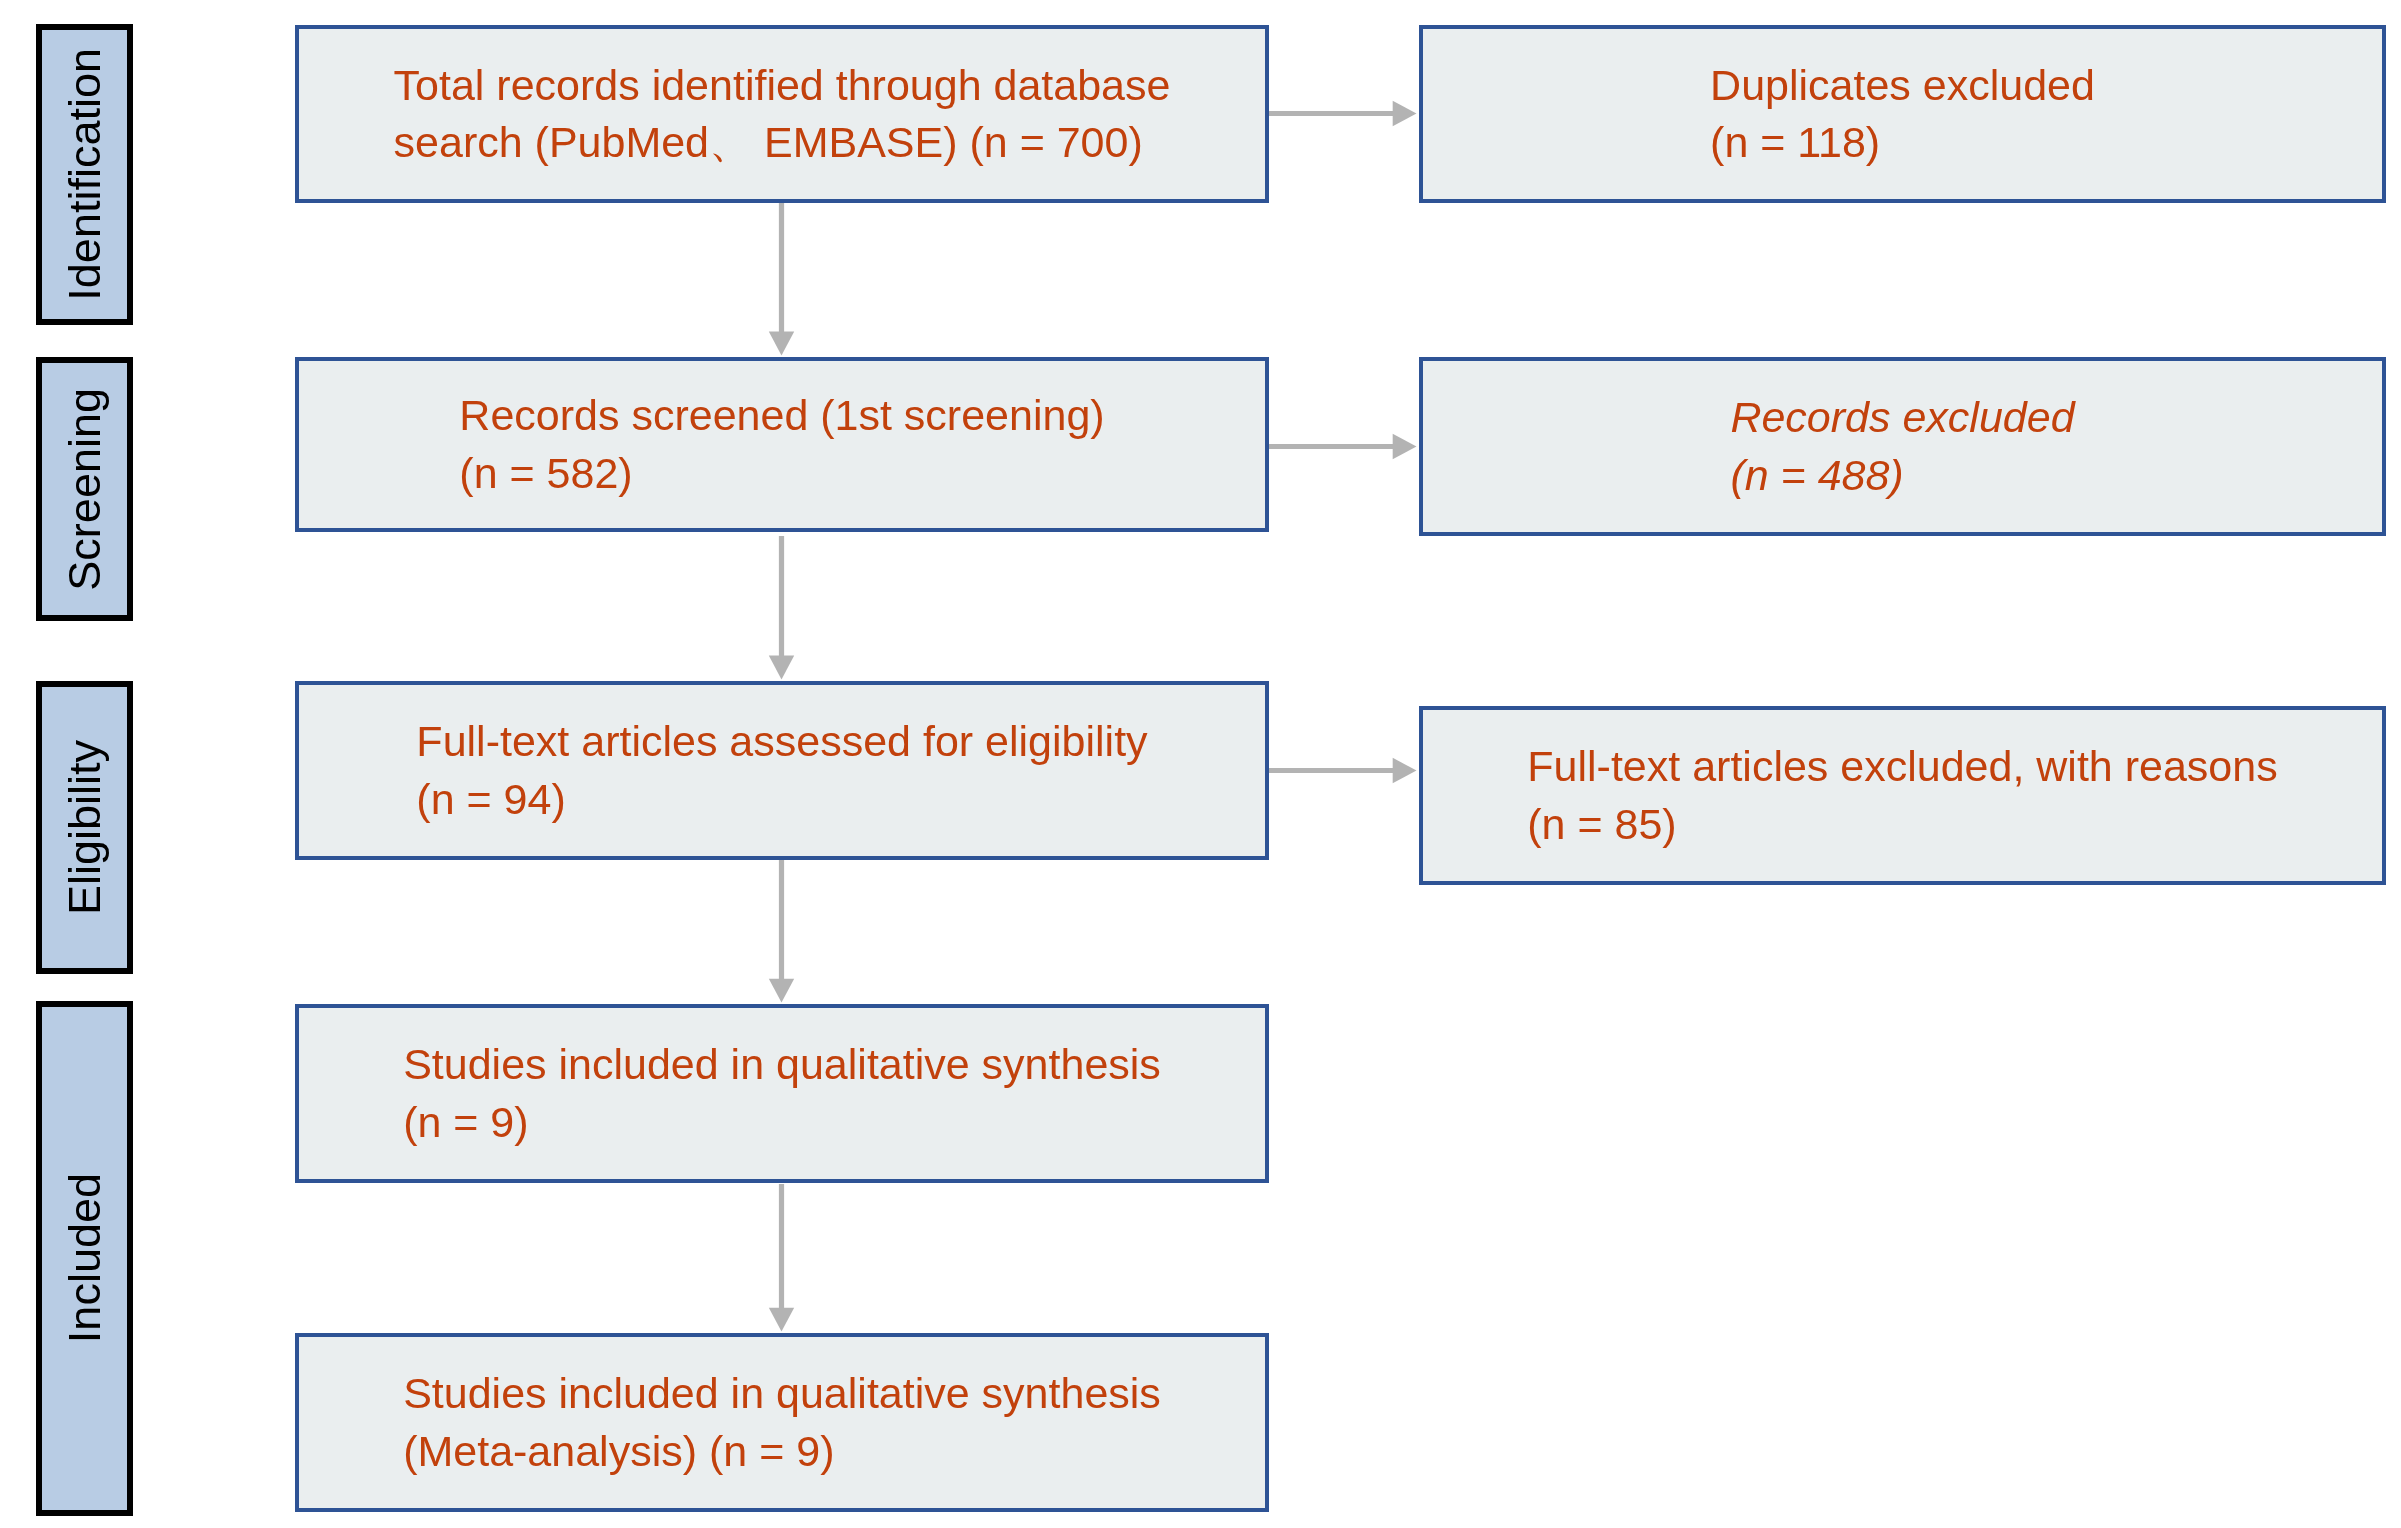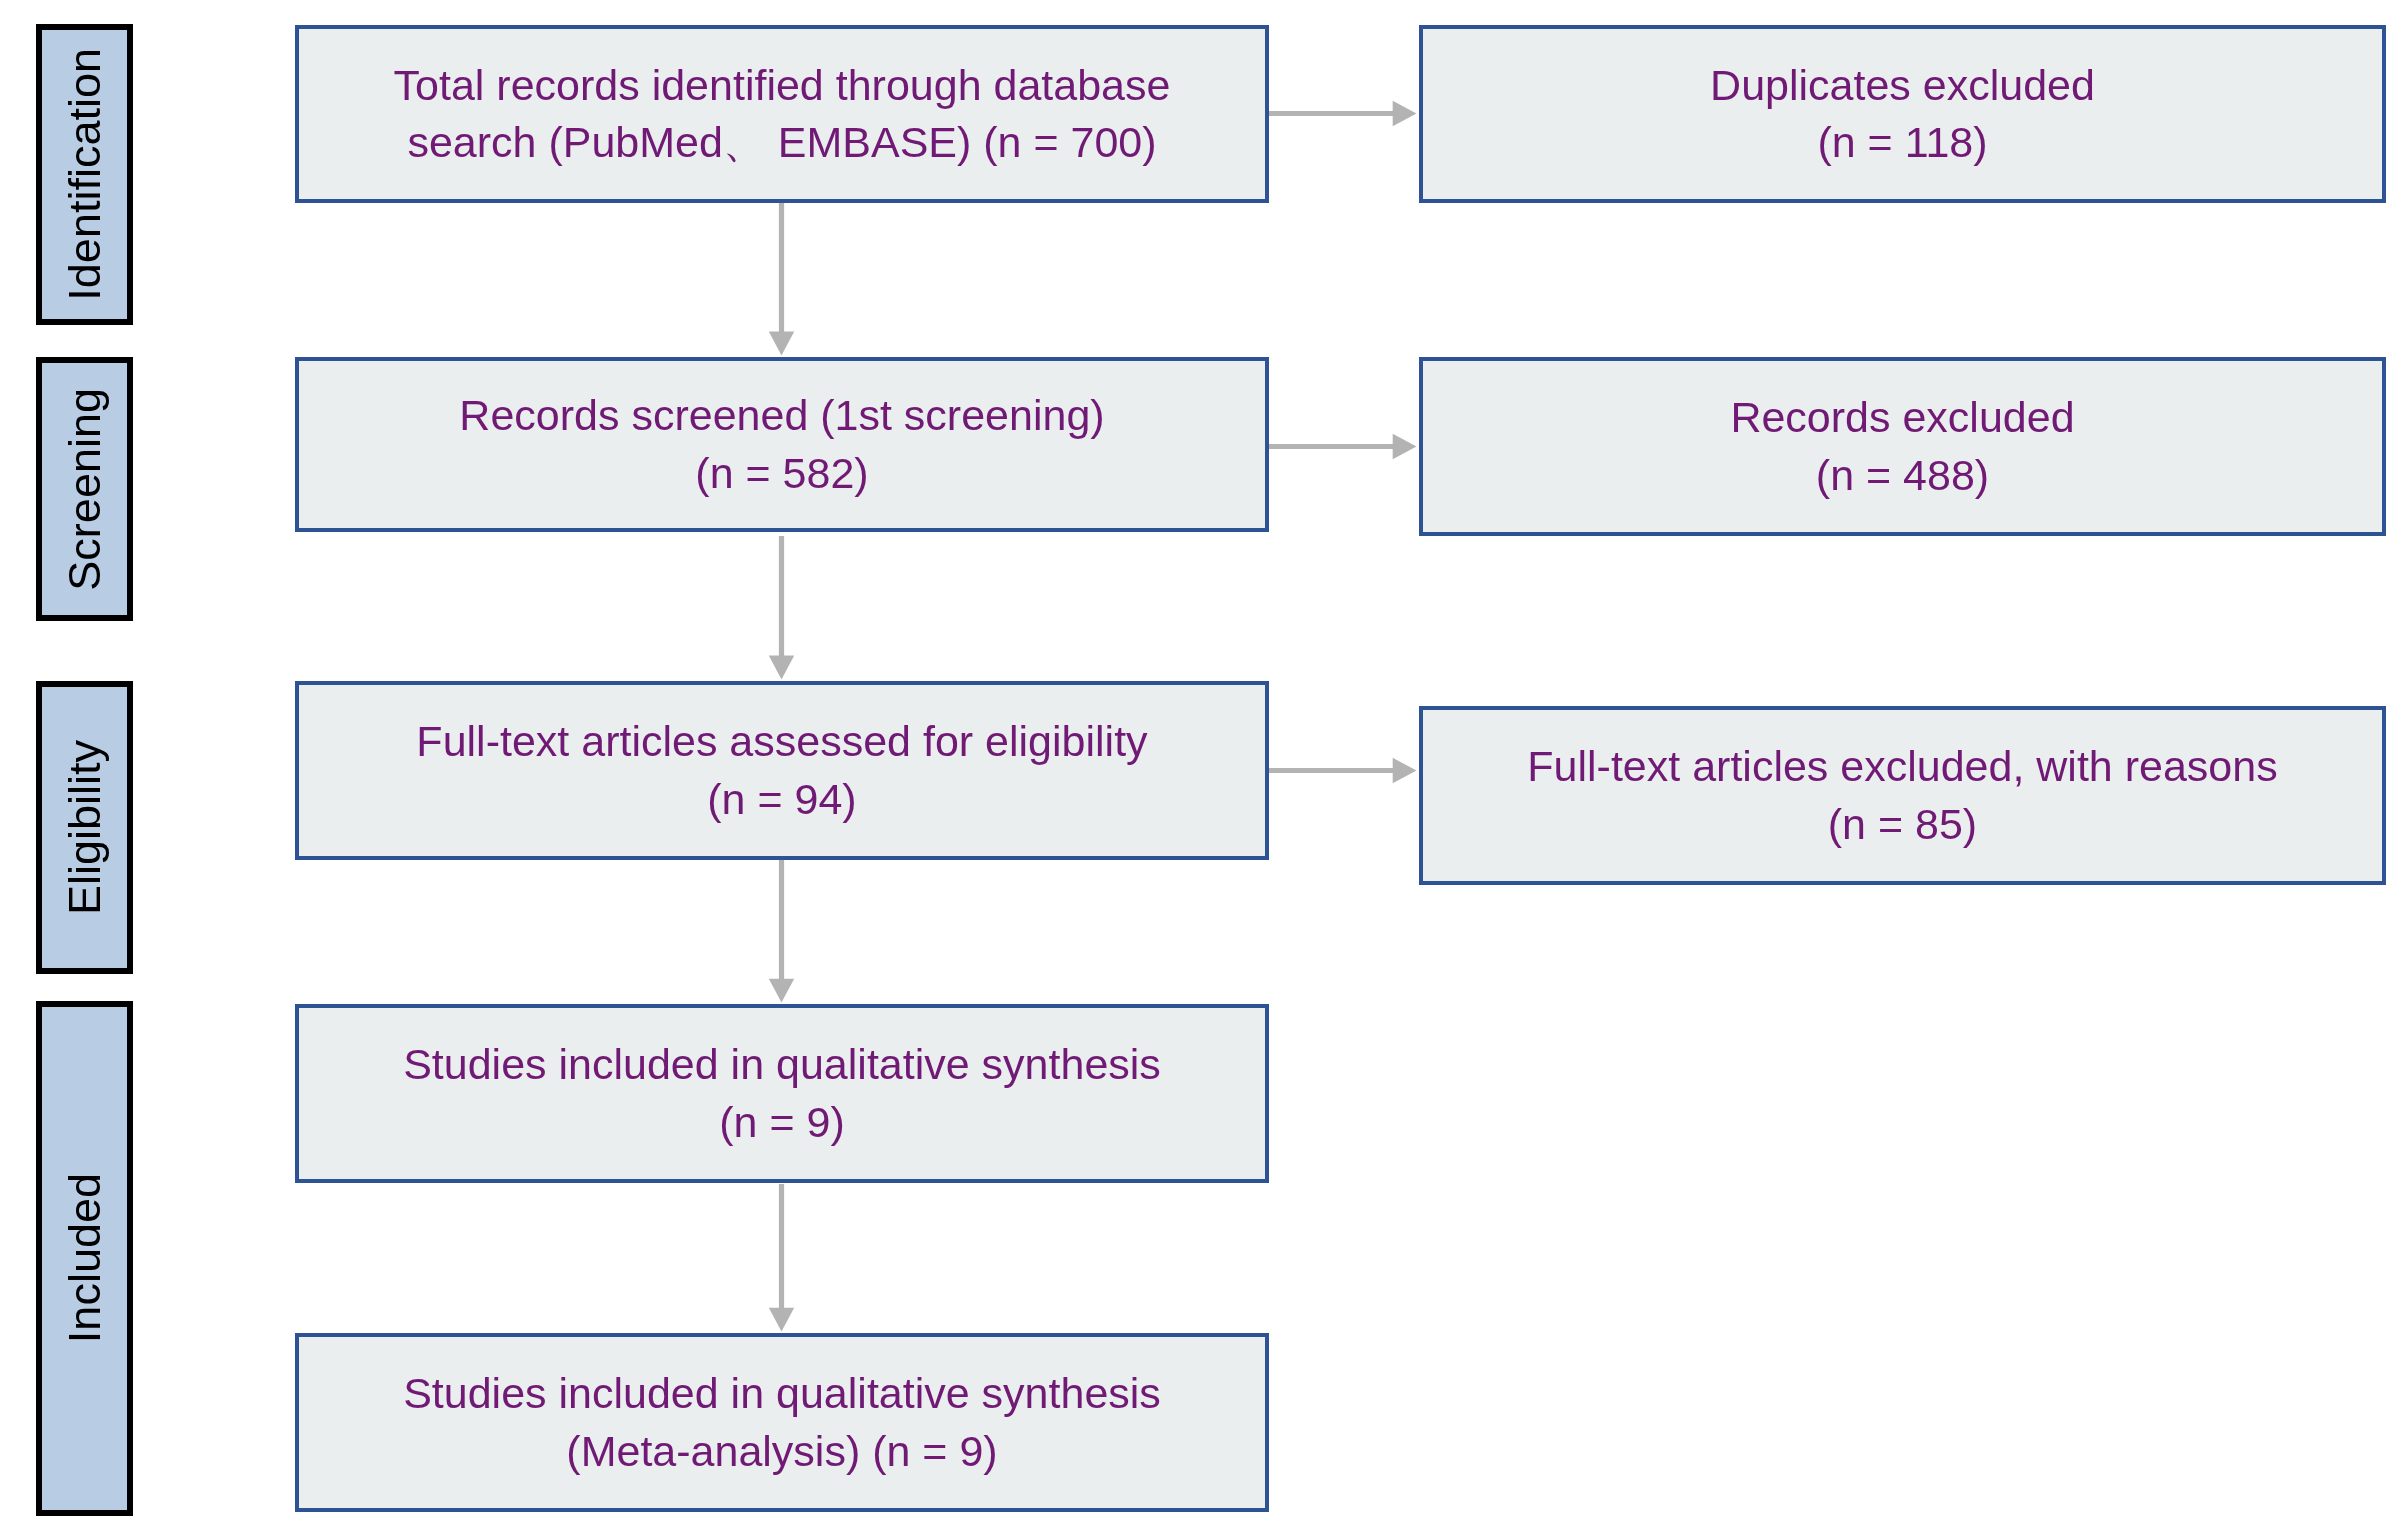--- a/index.html
+++ b/index.html
@@ -44,22 +44,21 @@
     border: 4.5px solid #2e5395;
     box-sizing: border-box;
     display: flex;
     align-items: center;
     justify-content: center;
     padding: 0 28px;
   }
   .flow-box-text {
     font-size: 43px;
     line-height: 1.33;
-    color: #701a75;
-    text-align: center;
+    color: #c2410c;
     white-space: pre-line;
   }
 
   
   .arrow {
     position: absolute;
   }
   .arrow svg {
     display: block;
     overflow: visible;
@@ -109,21 +108,21 @@
   <div class="flow-box" style="left:295px; top:1333px; width:974px; height:179px;">
     <span class="flow-box-text">Studies included in qualitative synthesis
 (Meta-analysis) (n = 9)</span>
   </div>
 
   <div class="flow-box" style="left:1419px; top:25px; width:967px; height:178px;">
     <span class="flow-box-text">Duplicates excluded
 (n = 118)</span>
   </div>
 
-  <div class="flow-box" style="left:1419px; top:357px; width:967px; height:179px;">
+  <div class="flow-box" style="left:1419px; top:357px; width:967px; height:179px;font-style:italic;">
     <span class="flow-box-text">Records excluded
 (n = 488)</span>
   </div>
 
   <div class="flow-box" style="left:1419px; top:681px; width:967px; height:179px;margin-top:25px;">
     <span class="flow-box-text">Full-text articles excluded, with reasons
 (n = 85)</span>
   </div>
 
   <div class="arrow" style="left:759px; top:203px; width:45px; height:154px;">

